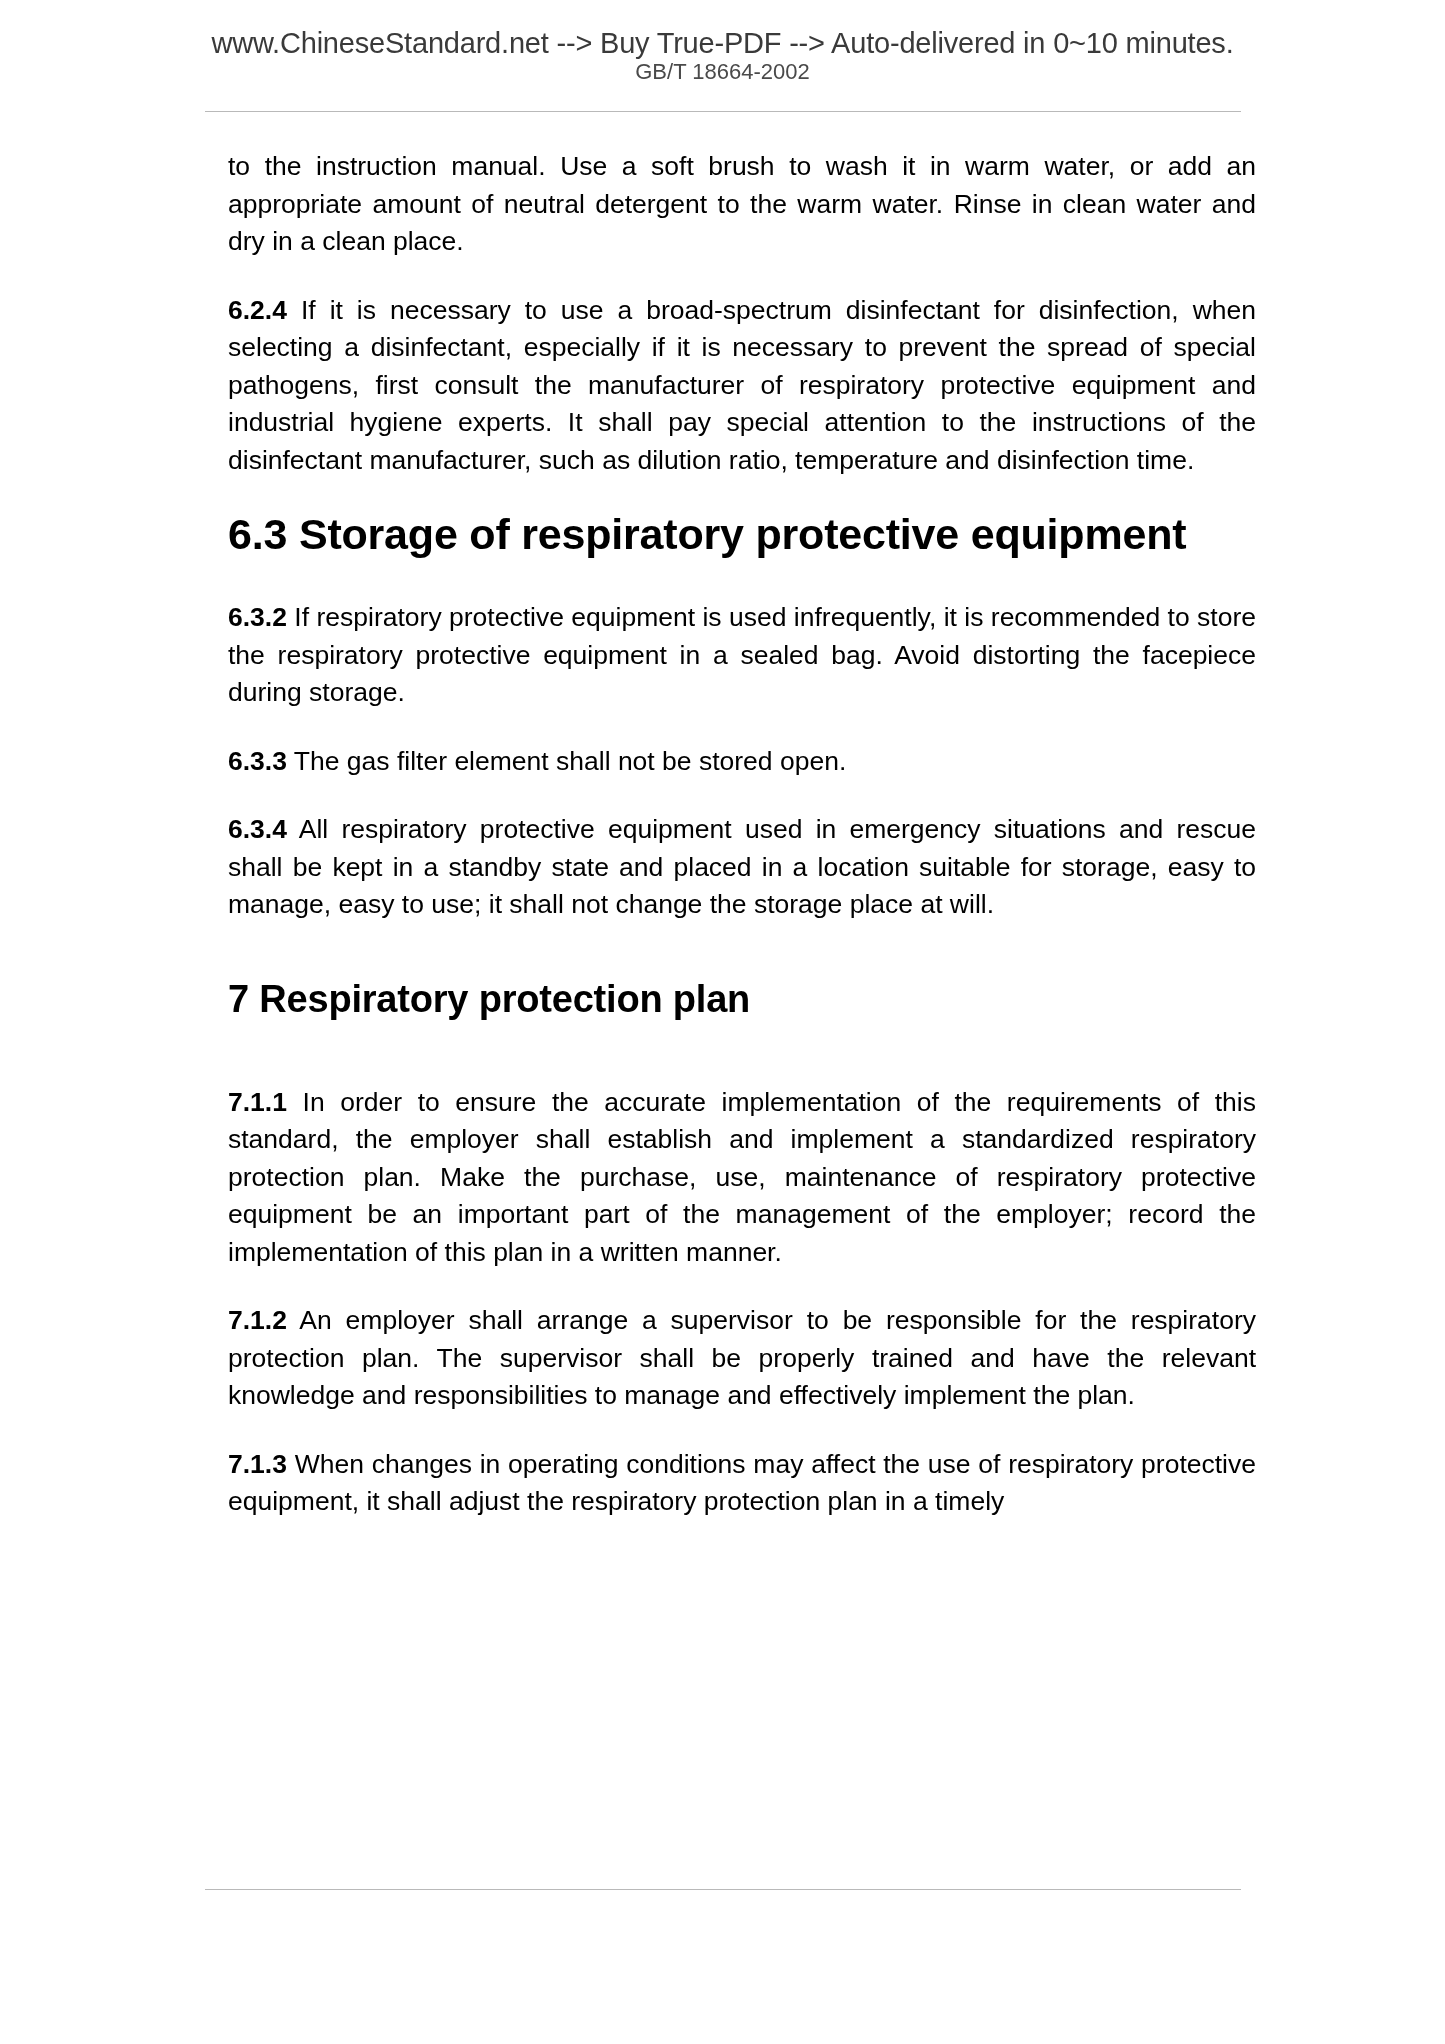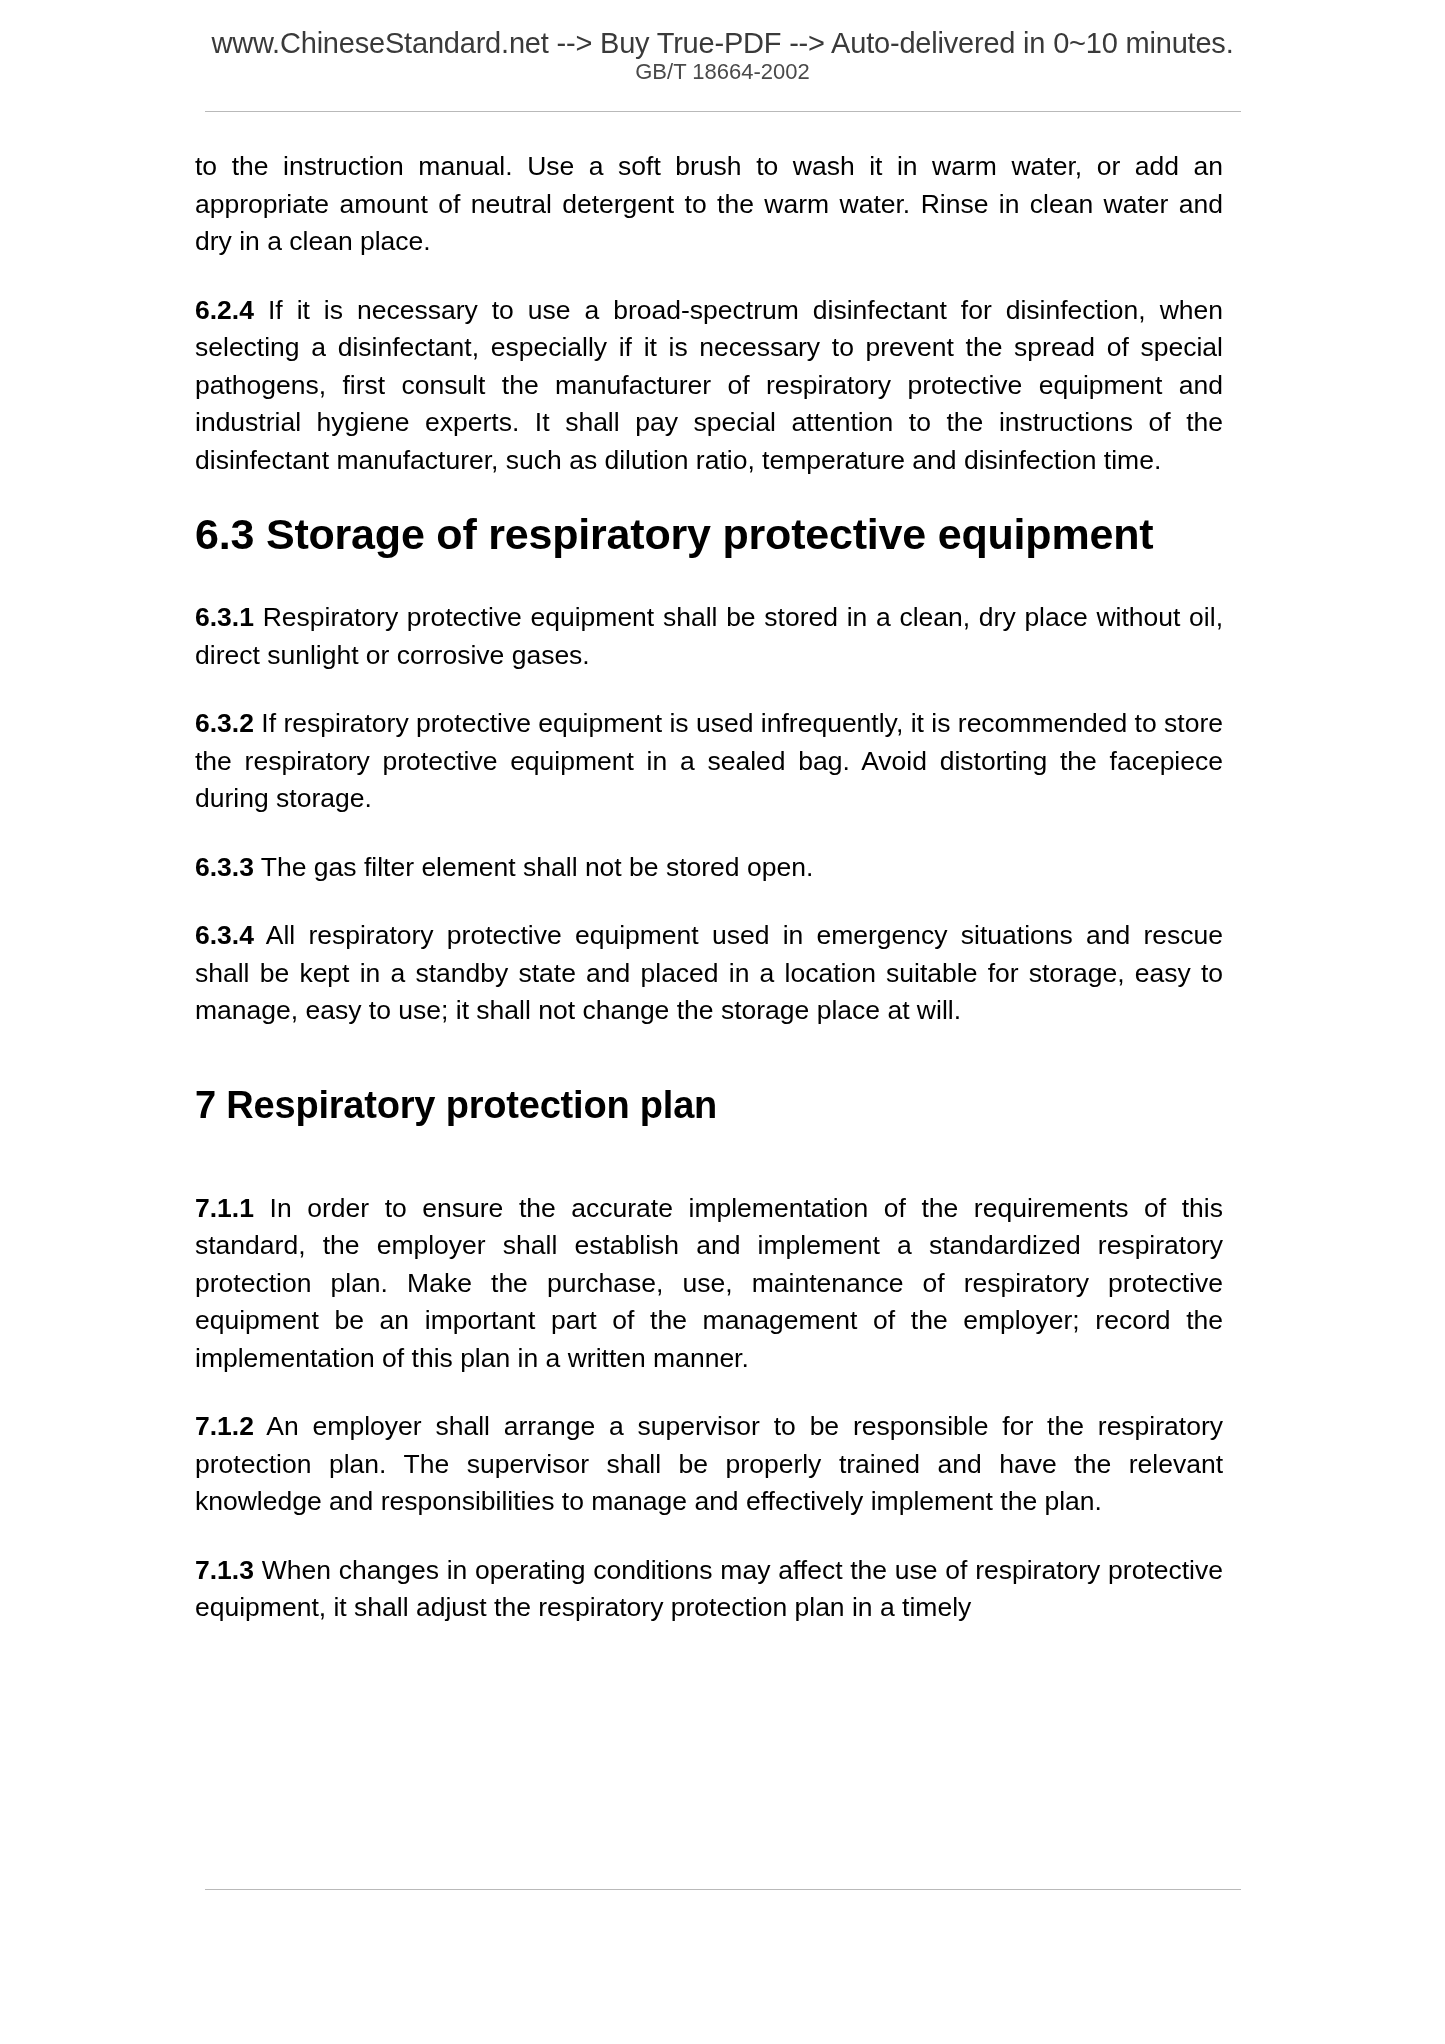--- a/index.html
+++ b/index.html
@@ -51,21 +51,21 @@
     left: 205px;
     width: 1036px;
     height: 1px;
     background: #b9b9b9;
   }
 
   
   .content {
     position: absolute;
     top: 148px;
-    left: 195px;
+    left: 228px;
     width: 1028px;
   }
 
   p.body {
     margin: 0 0 31px 0;
     font-size: 26.5px;
     line-height: 37.5px;
     text-align: justify;
     text-justify: inter-word;
     color: #000;
@@ -145,21 +145,20 @@
   <div class="header-rule"></div>
 
   <div class="content">
 
     <p class="body">to the instruction manual. Use a soft brush to wash it in warm water, or add an appropriate amount of neutral detergent to the warm water. Rinse in clean water and dry in a clean place.</p>
 
     <p class="body"><span class="num">6.2.4</span> <span>If it is necessary to use a broad-spectrum disinfectant for disinfection, when selecting a disinfectant, especially if it is necessary to prevent the spread of special pathogens, first consult the manufacturer of respiratory protective equipment and industrial hygiene experts. It shall pay special attention to the instructions of the disinfectant manufacturer, such as dilution ratio, temperature and disinfection time.</span></p>
 
     <h2 class="h-section">6.3 Storage of respiratory protective equipment</h2>
 
-    <p class="body"><span class="num">6.3.1</span> <span>Respiratory protective equipment shall be stored in a clean, dry place without oil, direct sunlight or corrosive gases.</span></p>
 
     <p class="body"><span class="num">6.3.2</span> <span>If respiratory protective equipment is used infrequently, it is recommended to store the respiratory protective equipment in a sealed bag. Avoid distorting the facepiece during storage.</span></p>
 
     <p class="body"><span class="num">6.3.3</span> <span>The gas filter element shall not be stored open.</span></p>
 
     <p class="body"><span class="num">6.3.4</span> <span>All respiratory protective equipment used in emergency situations and rescue shall be kept in a standby state and placed in a location suitable for storage, easy to manage, easy to use; it shall not change the storage place at will.</span></p>
 
     <h2 class="h-major">7 Respiratory protection plan</h2>
 
 

